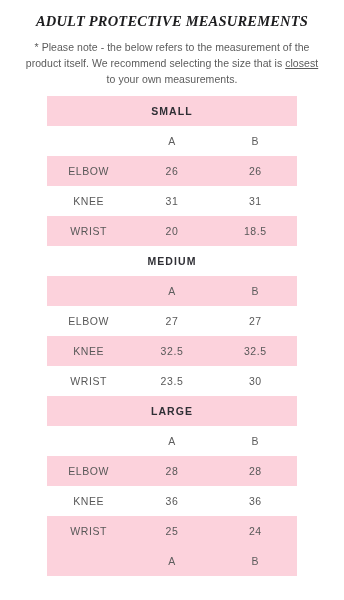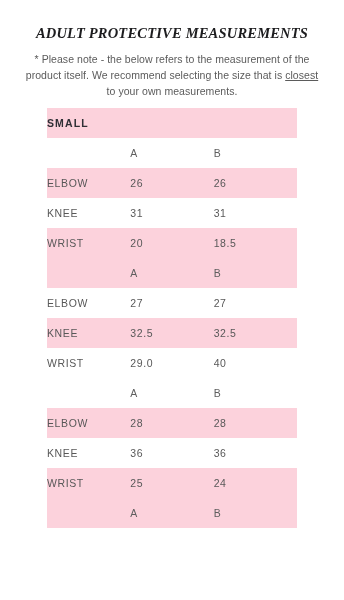--- a/index.html
+++ b/index.html
@@ -16,21 +16,21 @@
   .page {
     width: 344px;
     height: 600px;
     position: relative;
     background: #ffffff;
     box-sizing: border-box;
   }
 
   
   .title-block {
-    padding-top: 25px;
+    padding-top: 13px;
     text-align: center;
   }
   .title-line {
     font-family: "Liberation Serif", serif;
     font-weight: bold;
     font-style: italic;
     font-size: 14.5px;
     letter-spacing: 0.2px;
     color: #1d1d1f;
     line-height: 17px;
@@ -60,20 +60,21 @@
   }
   .size-table tr {
     height: 30px;
   }
   .size-table td {
     height: 30px;
     padding: 0;
     font-size: 10.5px;
     color: #585858;
     letter-spacing: 0.6px;
+    text-align: center;
     vertical-align: middle;
   }
   .row-pink {
     background: #fcd2dc;
   }
   .row-white {
     background: #ffffff;
   }
   td.col-label { width: 100px; }
   td.col-a     { width: 75px; }
@@ -124,39 +125,45 @@
         <tr class="row-white">
           <td class="col-label rowlabel">KNEE</td>
           <td class="col-a">31</td>
           <td class="col-b">31</td>
         </tr>
         <tr class="row-pink">
           <td class="col-label rowlabel">WRIST</td>
           <td class="col-a">20</td>
           <td class="col-b">18.5</td>
         </tr>
+        <tr class="section-head row-white">
+          <td colspan="3">MEDIUM</td>
+        </tr>
         <tr class="colhead row-pink">
           <td class="col-label"></td>
           <td class="col-a">A</td>
           <td class="col-b">B</td>
         </tr>
         <tr class="row-white">
           <td class="col-label rowlabel">ELBOW</td>
           <td class="col-a">27</td>
           <td class="col-b">27</td>
         </tr>
         <tr class="row-pink">
           <td class="col-label rowlabel">KNEE</td>
           <td class="col-a">32.5</td>
           <td class="col-b">32.5</td>
         </tr>
         <tr class="row-white">
           <td class="col-label rowlabel">WRIST</td>
-          <td class="col-a">29.0</td>
-          <td class="col-b">40</td>
+          <td class="col-a">23.5</td>
+          <td class="col-b">30</td>
+        </tr>
+        <tr class="section-head row-pink">
+          <td colspan="3">LARGE</td>
         </tr>
         <tr class="colhead row-white">
           <td class="col-label"></td>
           <td class="col-a">A</td>
           <td class="col-b">B</td>
         </tr>
         <tr class="row-pink">
           <td class="col-label rowlabel">ELBOW</td>
           <td class="col-a">28</td>
           <td class="col-b">28</td>

